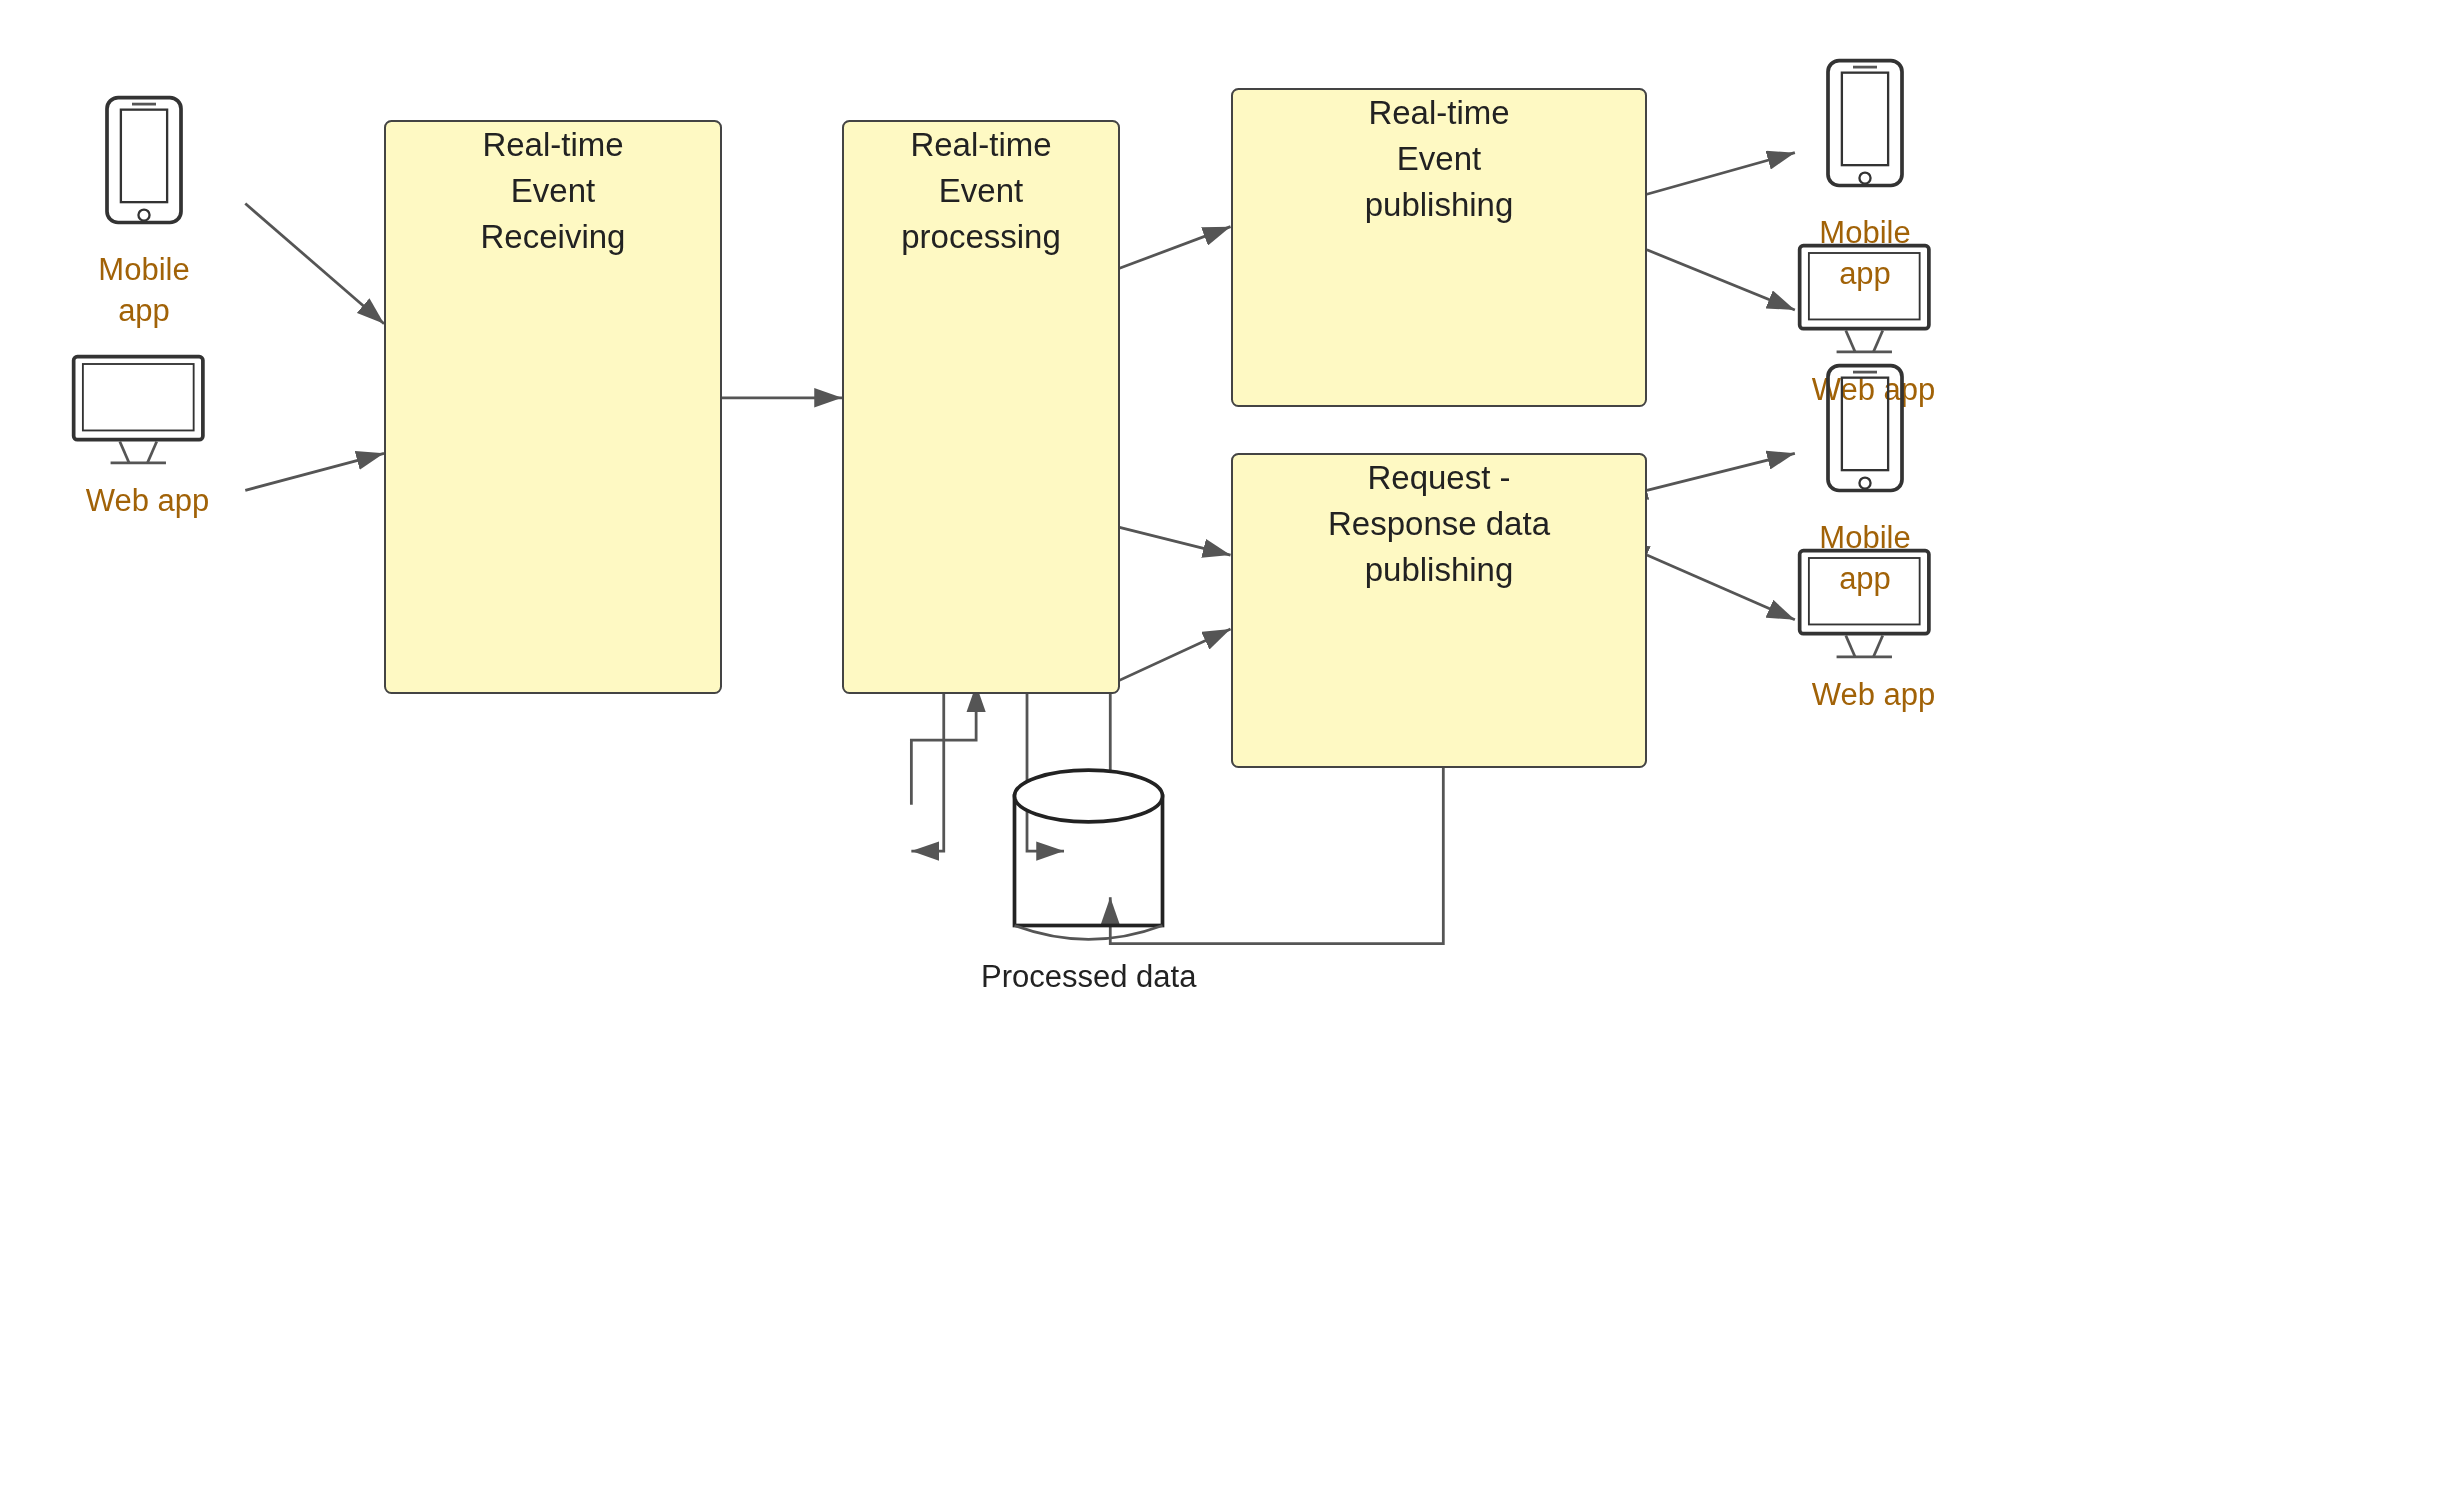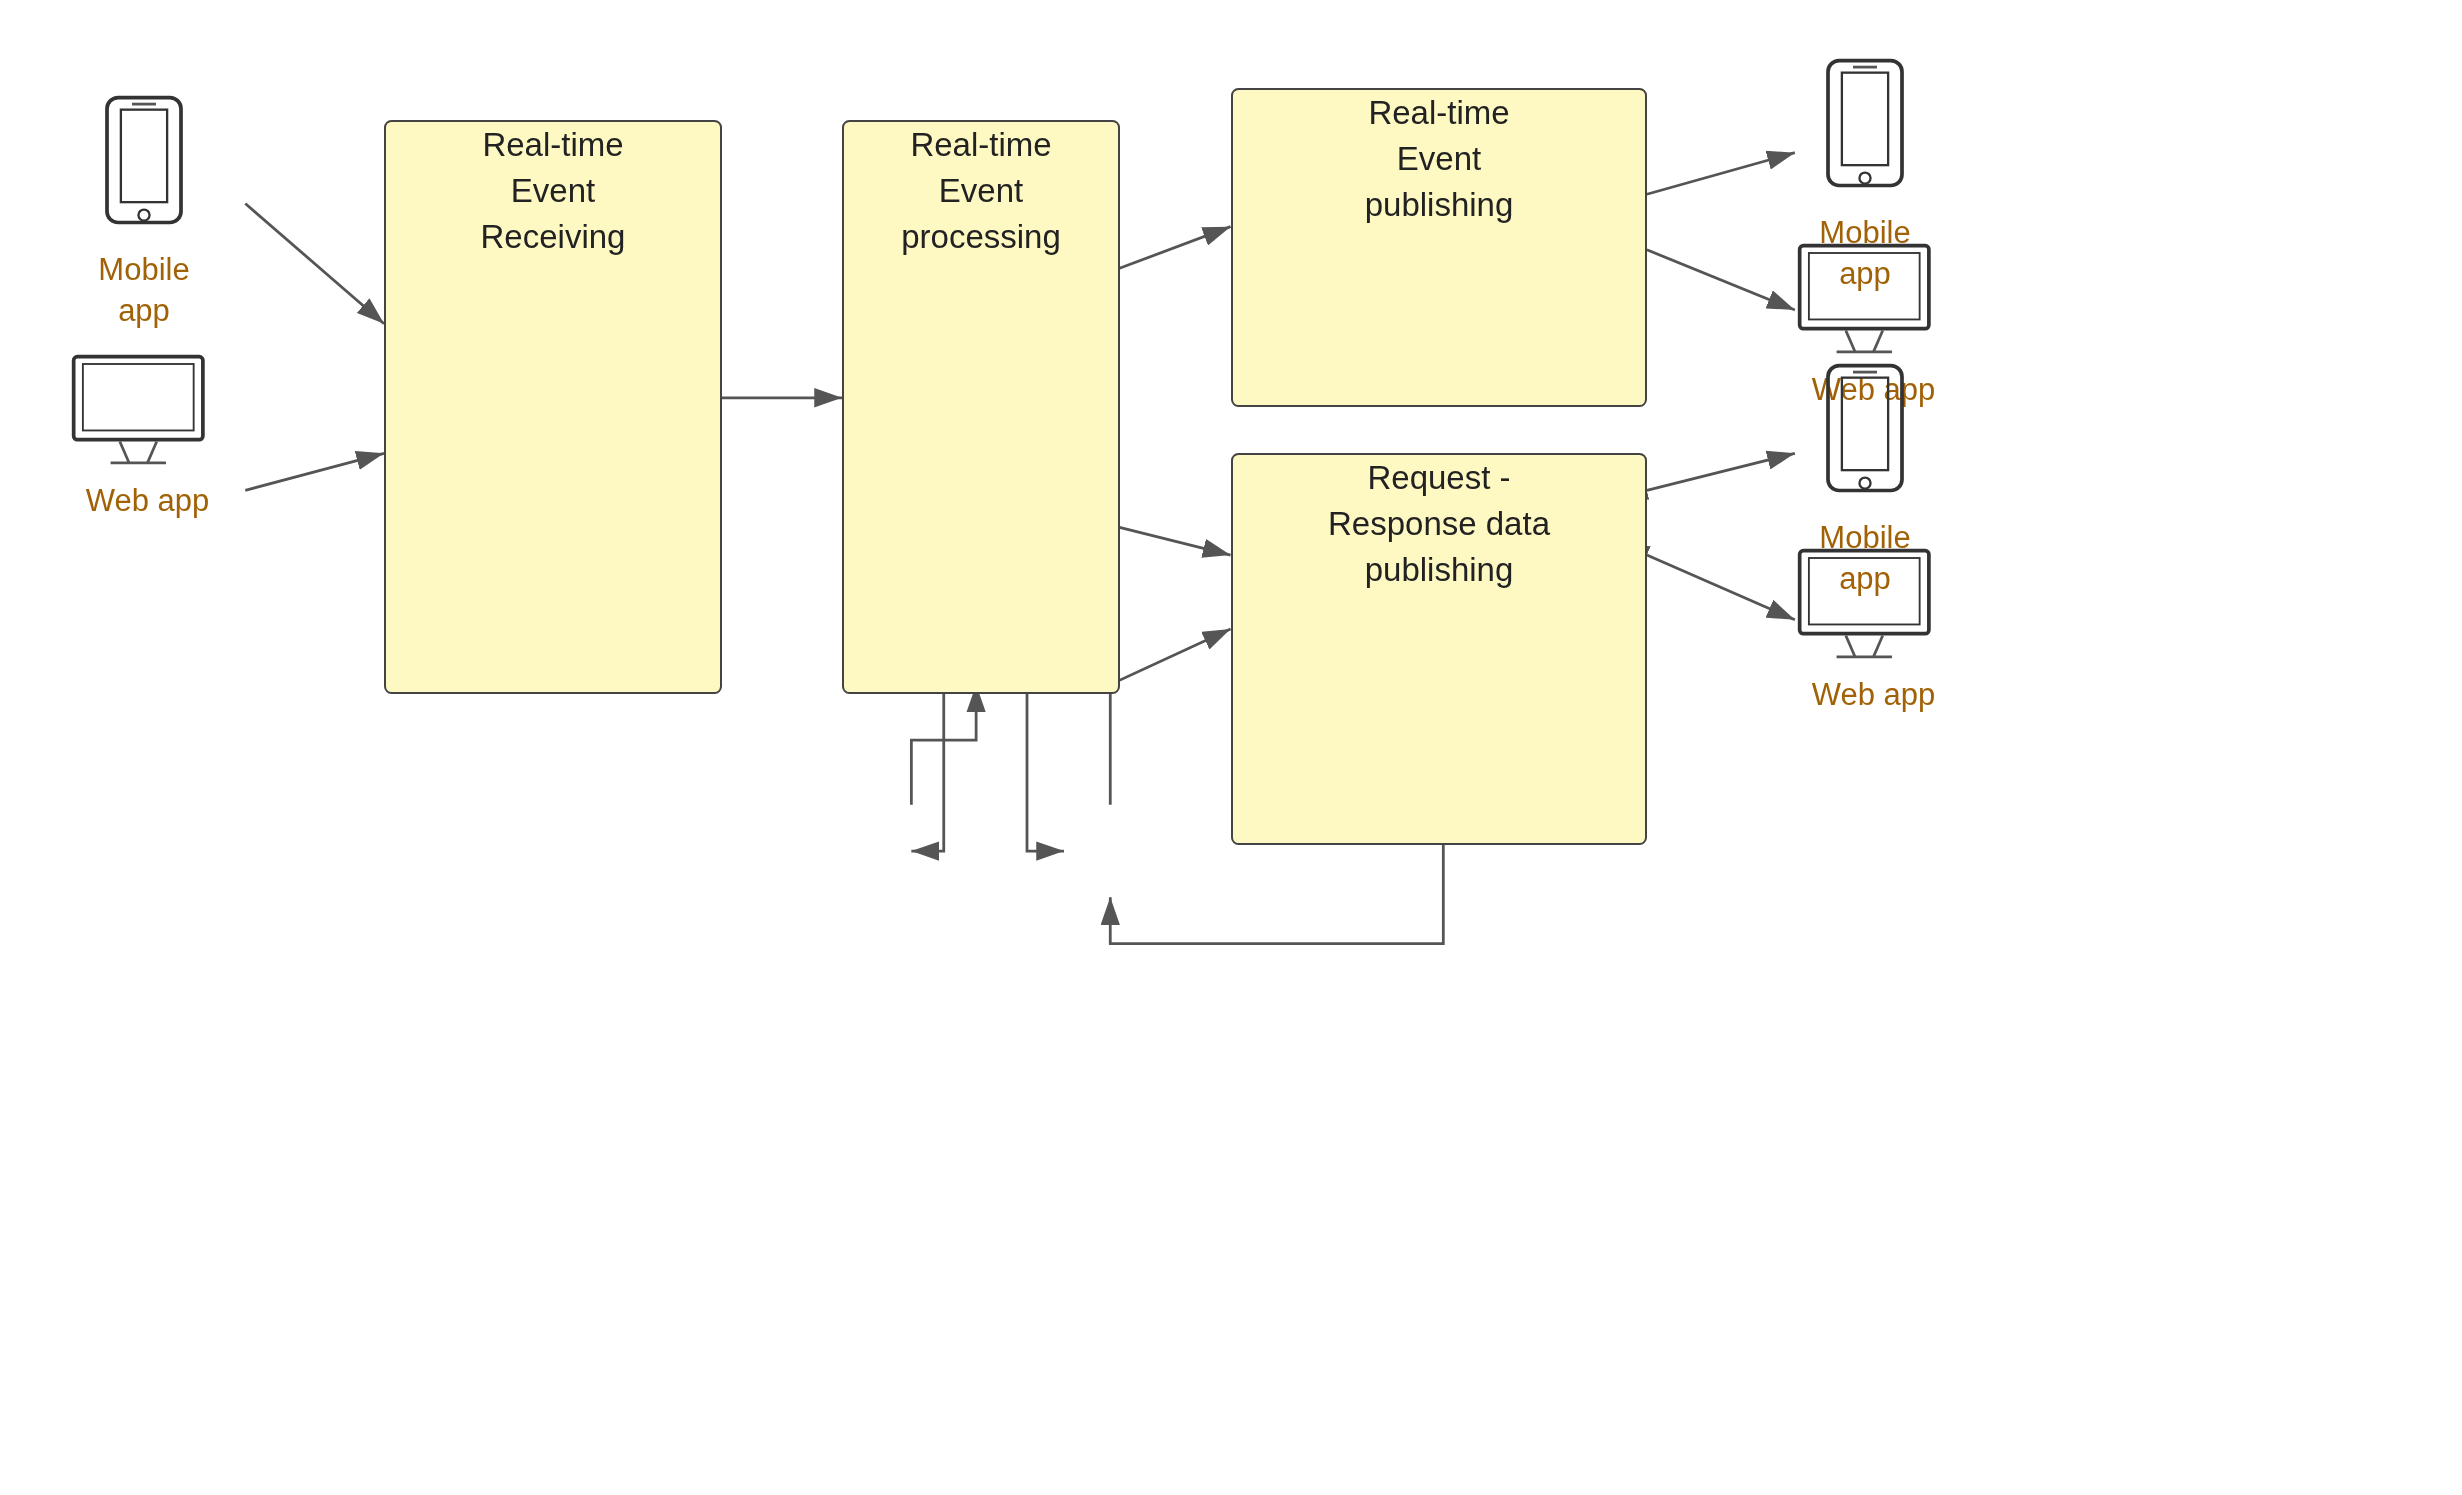--- a/index.html
+++ b/index.html
@@ -140,21 +140,21 @@
 Event
 processing</span>
   </div>
 
   <div class="box" style="left:1231px; top:88px; width:416px; height:319px;">
     <span style="white-space: pre-line;">Real-time
 Event
 publishing</span>
   </div>
 
-  <div class="box" style="left:1231px; top:453px; width:416px; height:392px;">
+  <div class="box" style="left:1231px; top:453px; width:416px; height:315px;">
     <span style="white-space: pre-line;">Request -
 Response data
 publishing</span>
   </div>
 
   <div class="icon-label" style="left:93px; top:93px;">
     <svg class="icon" width="102" height="148" viewBox="0 0 110 160">
       <rect x="15" y="5" width="80" height="135" rx="12" ry="12" stroke="#333" stroke-width="4" fill="none"></rect>
       <rect x="30" y="18" width="50" height="100" stroke="#333" stroke-width="2.5" fill="none"></rect>
       <circle cx="55" cy="132" r="6" stroke="#333" stroke-width="2.5" fill="none"></circle>
@@ -210,15 +210,23 @@
       <rect x="5" y="5" width="140" height="90" rx="4" ry="4" stroke="#333" stroke-width="4" fill="none"></rect>
       <rect x="15" y="13" width="120" height="72" stroke="#333" stroke-width="2" fill="none"></rect>
       <line x1="55" y1="97" x2="65" y2="120" stroke="#333" stroke-width="3"></line>
       <line x1="95" y1="97" x2="85" y2="120" stroke="#333" stroke-width="3"></line>
       <line x1="45" y1="120" x2="105" y2="120" stroke="#333" stroke-width="4"></line>
     </svg>
     <span class="icon-text">Web app</span>
   </div>
 
 
+  <div class="db-container" style="left:981px; top:759px;">
+    <svg width="167" height="185" viewBox="0 0 180 200">
+      <rect x="10" y="40" width="160" height="140" fill="none" stroke="#222" stroke-width="4"></rect>
+      <ellipse cx="90" cy="40" rx="80" ry="28" fill="white" stroke="#222" stroke-width="4"></ellipse>
+      <path d="M10,180 Q90,210 170,180" fill="none" stroke="#222" stroke-width="4"></path>
+    </svg>
+    <span class="db-label">Processed data</span>
+  </div>
 
 </div>
 
 
 </body></html>

